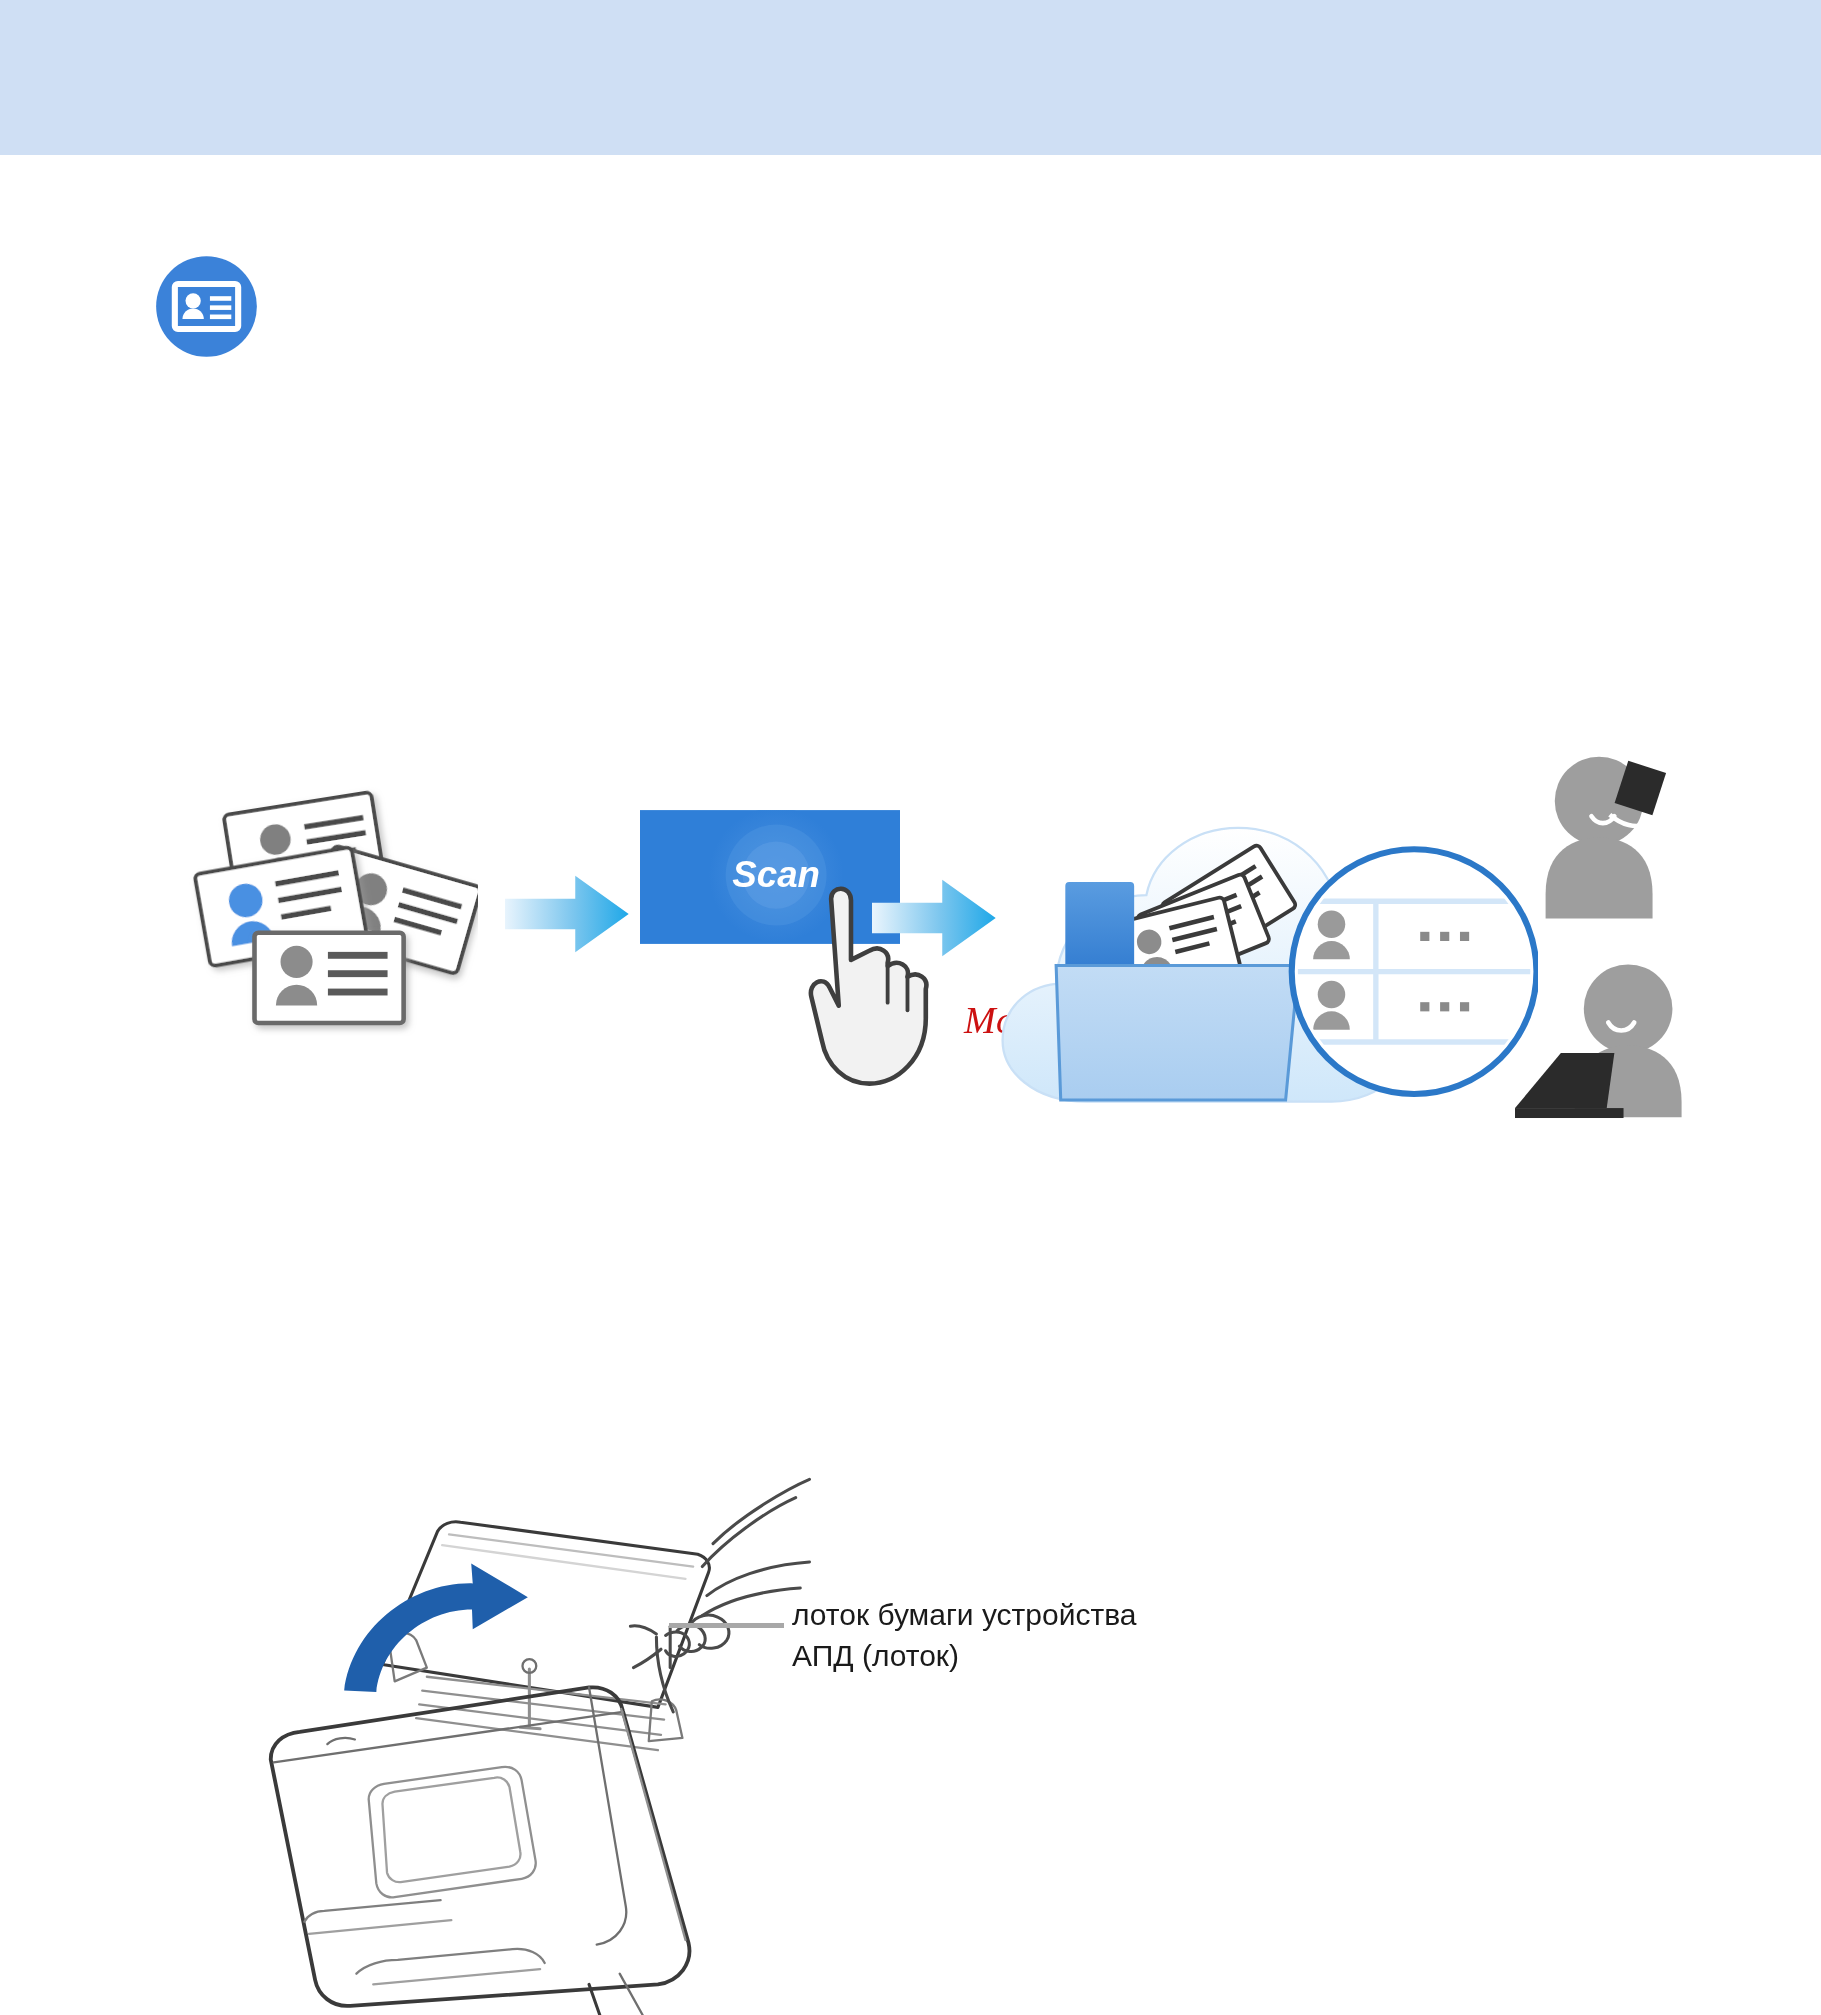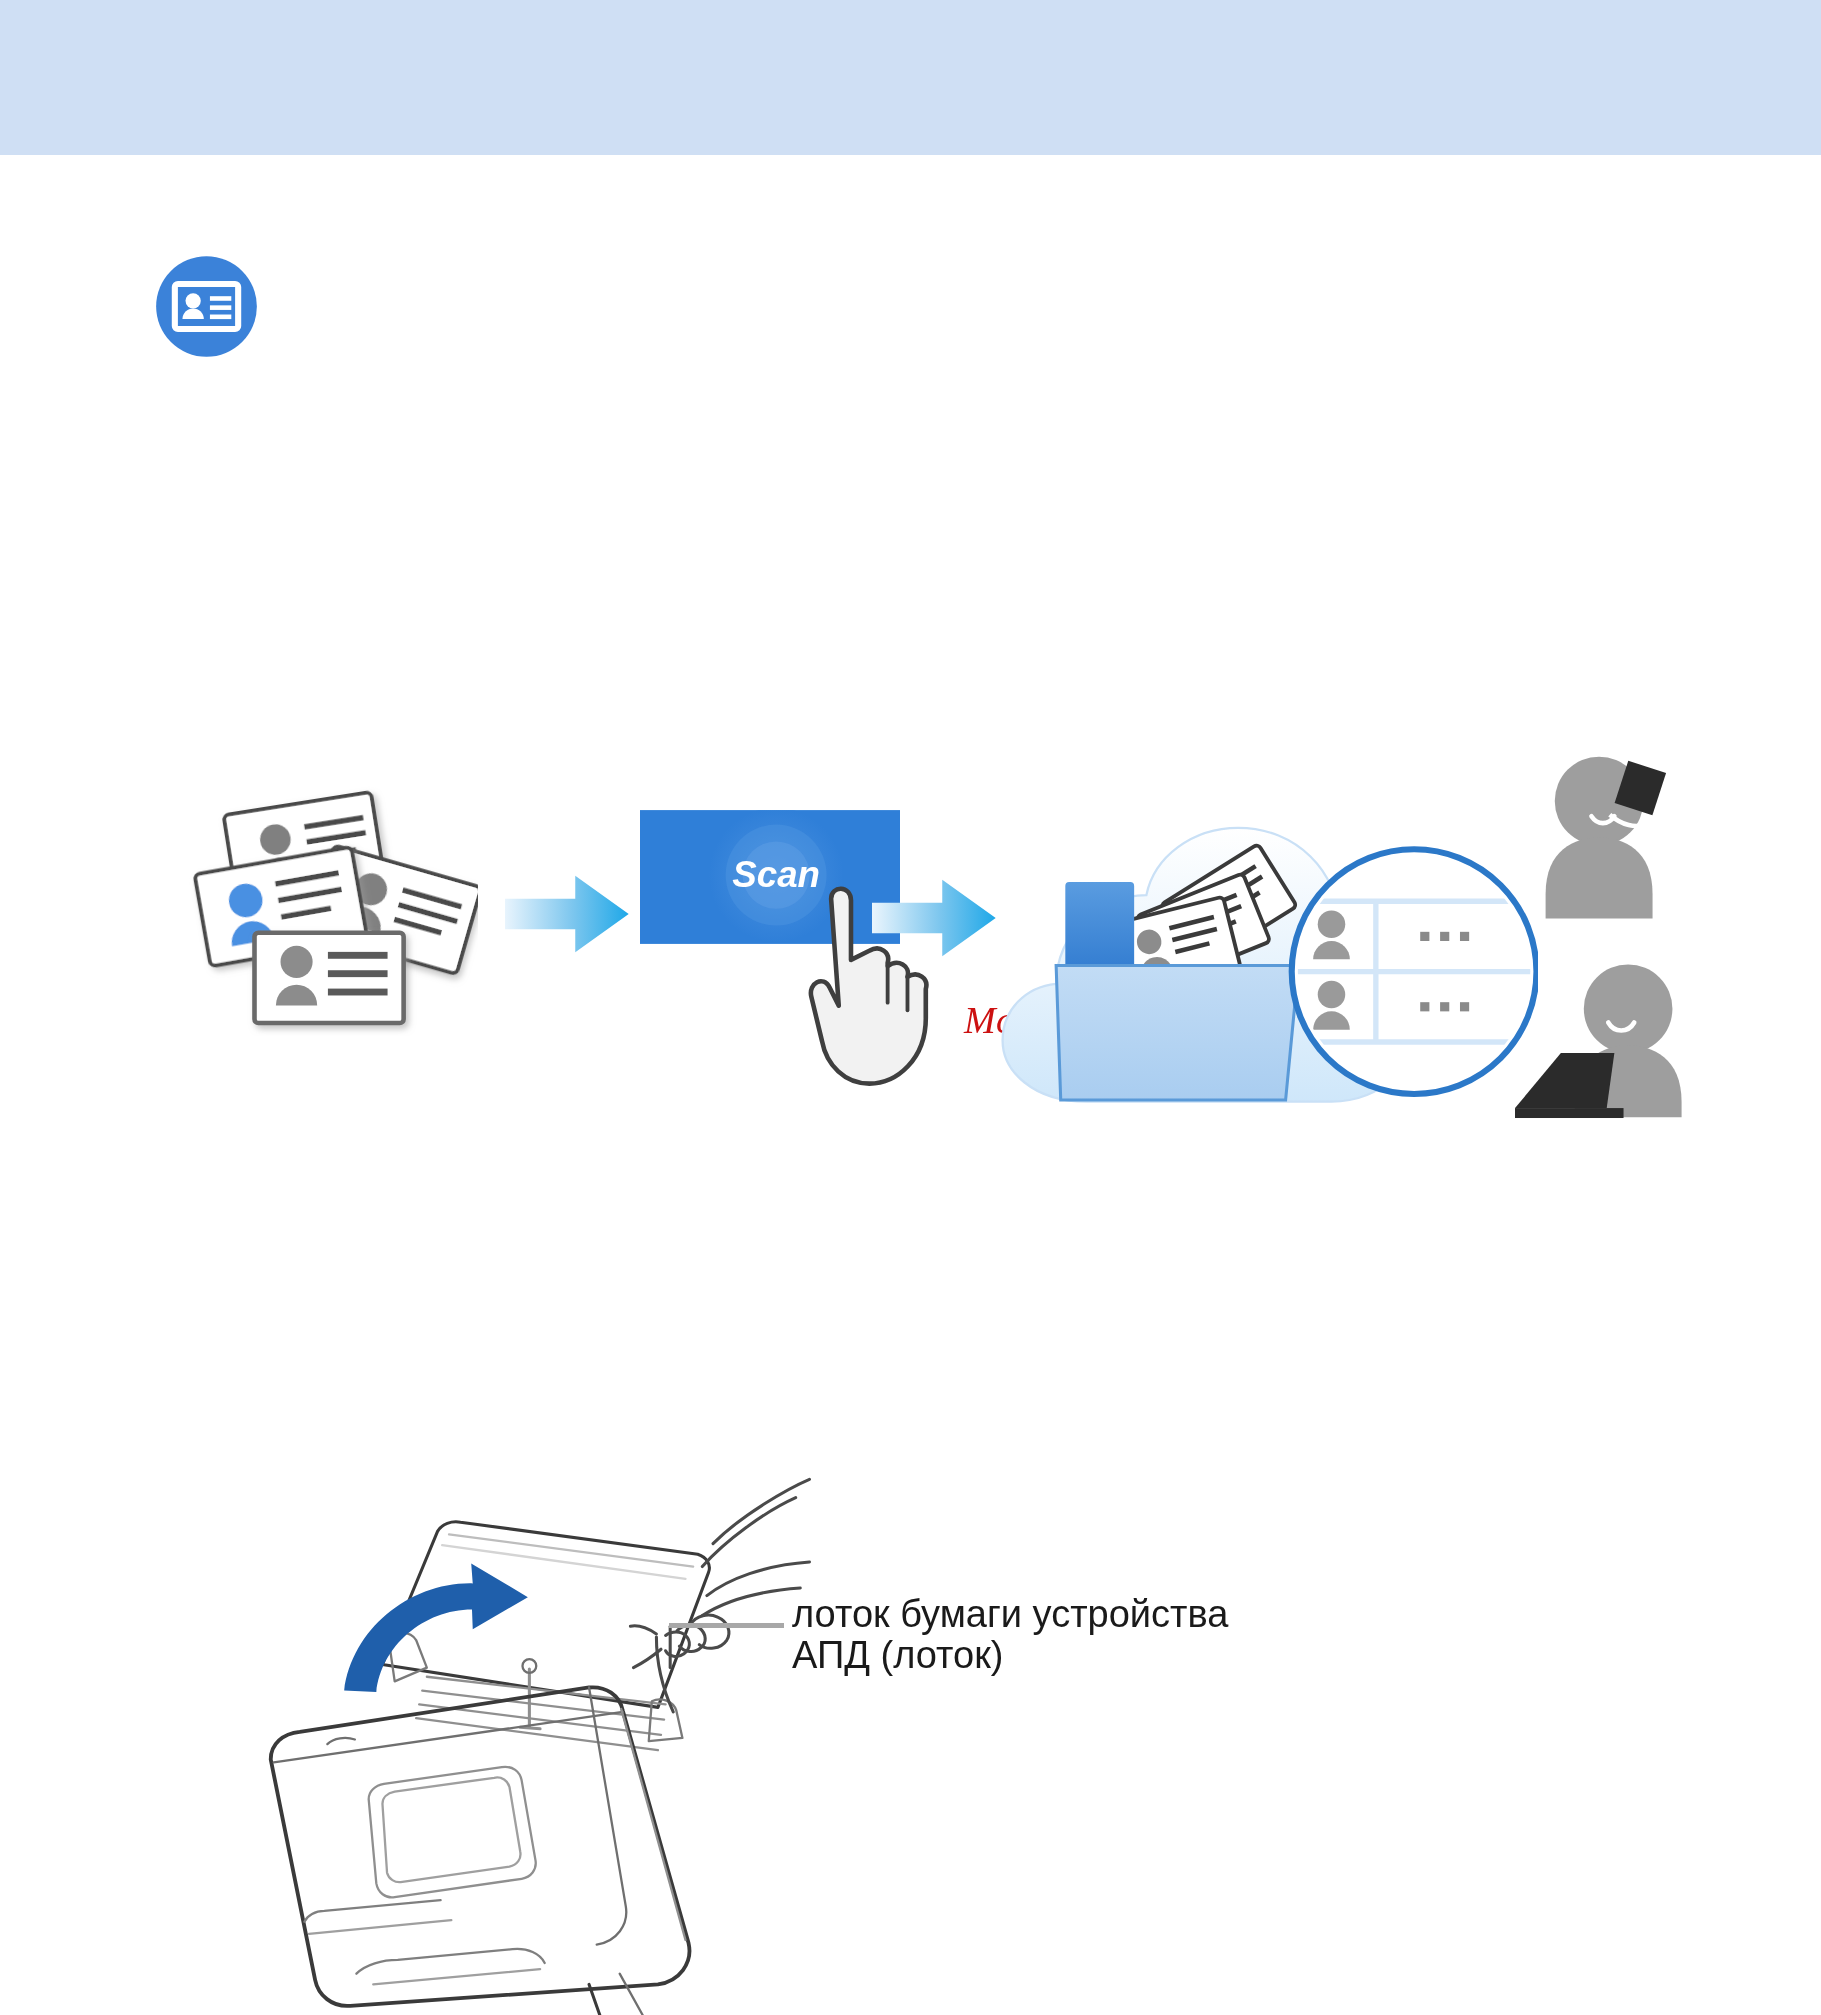--- a/index.html
+++ b/index.html
@@ -78,21 +78,21 @@
     top: 1623px;
     width: 115px;
     height: 4.6px;
     background: #a8a8a8;
   }
   #callout-label {
     position: absolute;
     left: 792px;
     top: 1594px;
     width: 535px;
-    font-size: 38px;
+    font-size: 30px;
     line-height: 41px;
     color: #1a1a1a;
     font-family: "Liberation Sans", sans-serif;
   }
   #callout-label .line { display: block; white-space: nowrap; }
 </style>
 </head>
 <body>
 
 <div id="header-band"></div>

